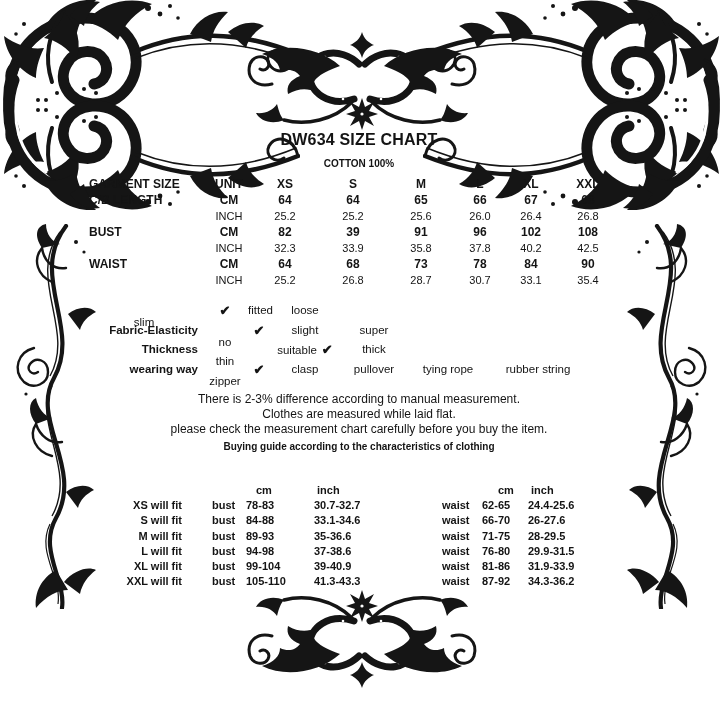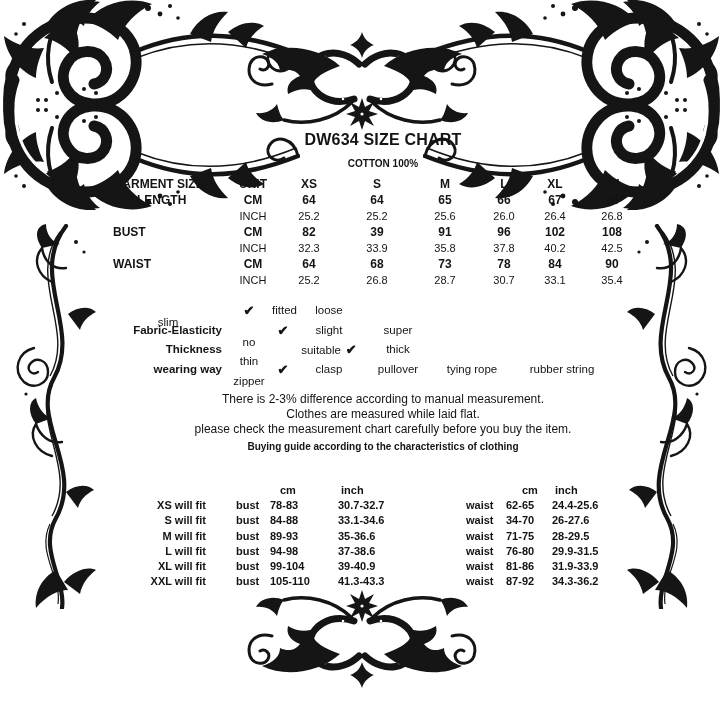--- a/index.html
+++ b/index.html
@@ -13,21 +13,21 @@
   .orn{position:absolute;pointer-events:none;}
   .orn.tl{left:0;top:30;}
   .orn.tr{right:0;top:30;transform:scaleX(-1);}
   .orn.bl{left:0;bottom:15;transform:scaleY(-1);}
   .orn.br{right:0;bottom:15;transform:scale(-1,-1);}
   .orn.tc{left:242px;top:30px;}
   .orn.bc{left:242px;top:590px;transform:scaleY(-1);}
   .orn.lv{left:6px;top:224px;}
   .orn.rv{right:6px;top:224px;transform:scaleX(-1);}
   
-  .content{position:absolute;left:98px;top:0;width:570px;height:713px;}
+  .content{position:absolute;left:74px;top:0;width:570px;height:713px;}
   .sect{position:absolute;left:0;width:570px;}
   .title{top:131px;text-align:center;font-size:16px;font-weight:bold;letter-spacing:.2px;}
   .subtitle{top:158px;text-align:center;font-size:10px;font-weight:bold;}
   .size-table{top:176px;padding-left:15px;}
   .srow{display:grid;grid-template-columns:118px 44px 68px 68px 68px 50px 52px 62px;height:16px;font-size:12px;line-height:16px;}
   .srow .scell{text-align:center;}
   .srow .scell.lab{text-align:left;font-weight:bold;}
   .srow.hdr .scell{font-weight:bold;}
   .srow.b .scell{font-weight:bold;}
   .srow.b .scell.unitc{font-weight:bold;}
@@ -307,21 +307,21 @@
           <span class="fcell">62-65</span>
           <span class="fcell">24.4-25.6</span>
         </div>
         <div class="frow">
           <span class="fcell size">S will fit</span>
           <span class="fcell"></span>
           <span class="fcell">bust</span>
           <span class="fcell">84-88</span>
           <span class="fcell">33.1-34.6</span>
           <span class="fcell waist">waist</span>
-          <span class="fcell">34-70</span>
+          <span class="fcell">66-70</span>
           <span class="fcell">26-27.6</span>
         </div>
         <div class="frow">
           <span class="fcell size">M will fit</span>
           <span class="fcell"></span>
           <span class="fcell">bust</span>
           <span class="fcell">89-93</span>
           <span class="fcell">35-36.6</span>
           <span class="fcell waist">waist</span>
           <span class="fcell">71-75</span>

